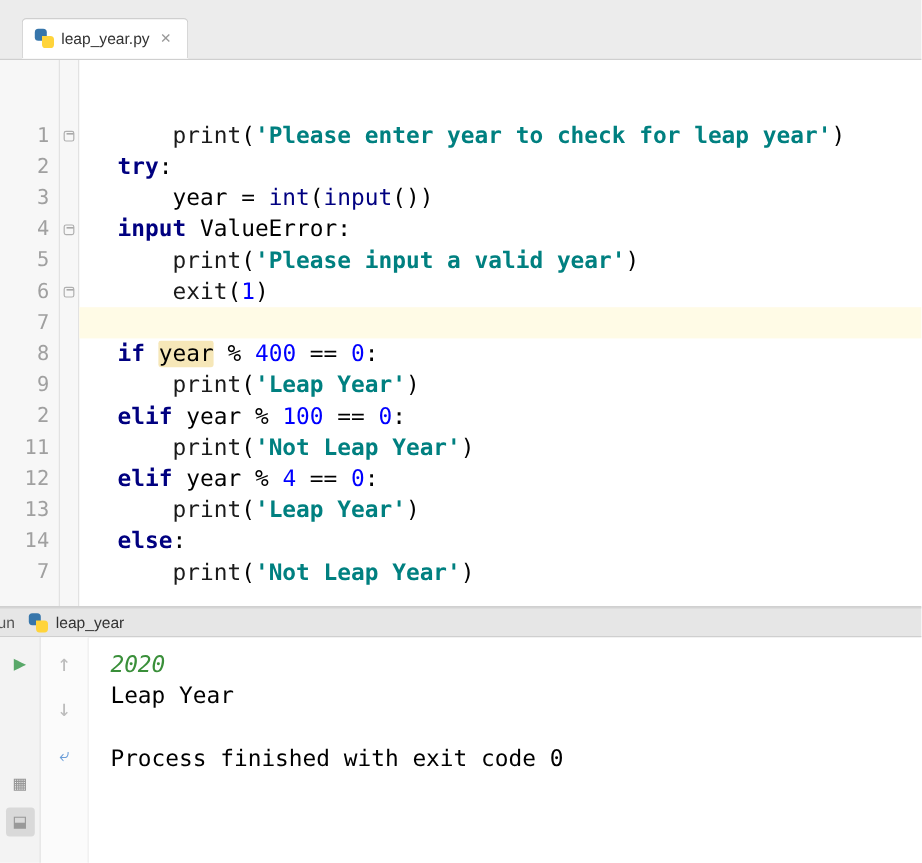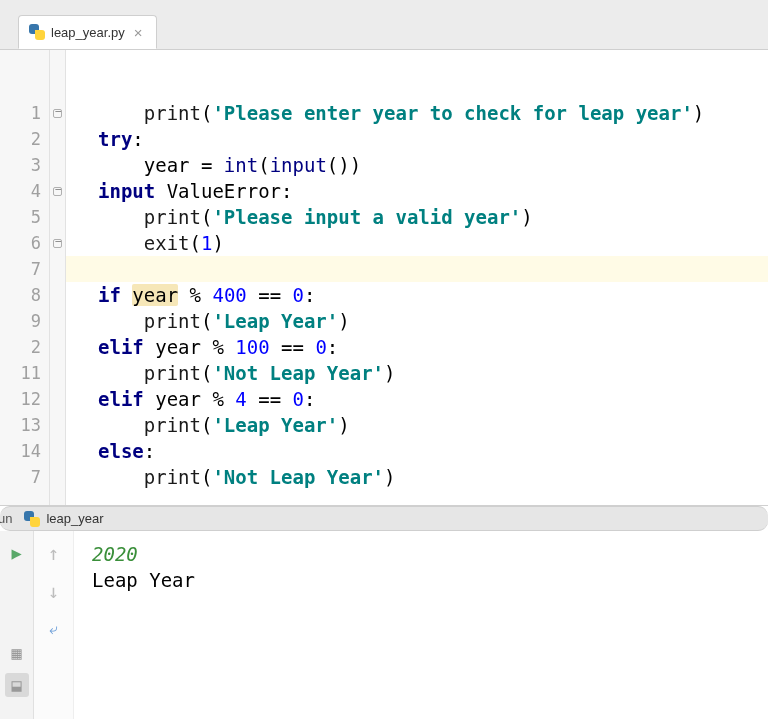--- a/index.html
+++ b/index.html
@@ -32,21 +32,21 @@
 
   
   .kw { color: #000080; font-weight: bold; }
   .fn { color: #1a1a1a; }
   .bi { color: #000080; }
   .cls { color: #000; }
   .str { color: #008080; font-weight: bold; }
   .num { color: #0000ff; }
 
   
-  .run-hdr { height: 25px; background: #e6e6e6; border-top: 1px solid #cfcfcf; border-bottom: 1px solid #cfcfcf; display: flex; align-items: center; padding-left: 0; font-family: -apple-system, "Segoe UI", Arial, sans-serif; font-size: 13px; color: #555; gap: 6px; border-radius: 10px; }
+  .run-hdr { height: 25px; background: #e6e6e6; border-top: 1px solid #cfcfcf; border-bottom: 1px solid #cfcfcf; display: flex; align-items: center; padding-left: 0; font-family: -apple-system, "Segoe UI", Arial, sans-serif; font-size: 13px; color: #555; gap: 6px; }
   .run-hdr .run-label { margin-left: -2px; }
   .run-hdr .py-icon { margin-left: 6px; }
   .run-hdr .cfg { color: #333; }
 
   
   .run-panel { display: flex; height: 204px; }
   .run-tools { width: 34px; background: #f3f3f3; border-right: 1px solid #e0e0e0; display: flex; flex-direction: column; align-items: center; padding-top: 10px; gap: 8px; }
   .run-tools2 { width: 40px; background: #fbfbfb; border-right: 1px solid #eee; display: flex; flex-direction: column; align-items: center; padding-top: 10px; gap: 14px; }
   .tool-btn { width: 24px; height: 24px; display: flex; align-items: center; justify-content: center; color: #888; border-radius: 3px; }
   .play { color: #59a869; font-size: 17px; }
@@ -149,14 +149,15 @@
   </div>
   <div class="run-tools2">
     <div class="tool-btn arrow">↑</div>
     <div class="tool-btn arrow">↓</div>
     <div class="tool-btn wrap-icon">⤶</div>
   </div>
   <div class="console">
     <div class="c-in">2020</div>
     <div class="c-txt">Leap Year</div>
     <div class="c-txt" style="height:26px"></div>
+    <div class="c-txt">Process finished with exit code 0</div>
   </div>
 </div>
 
 </body></html>

